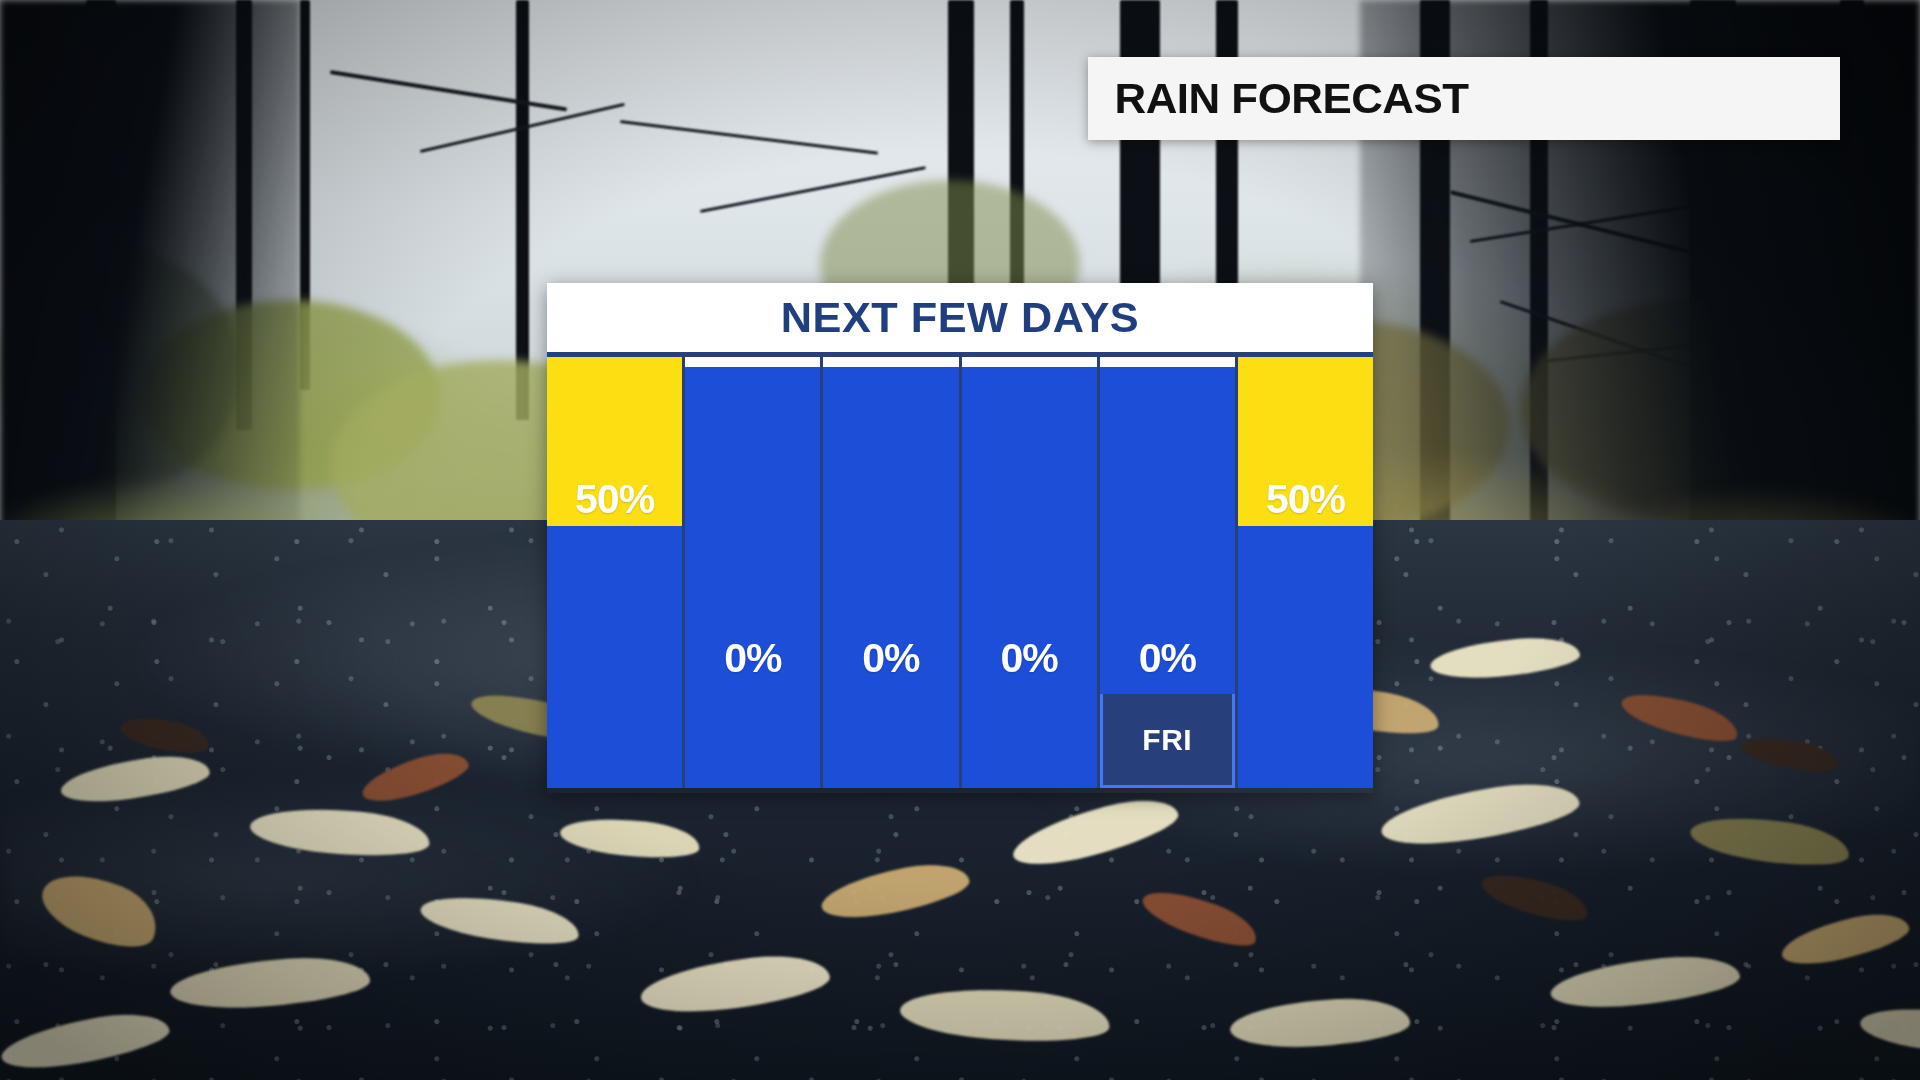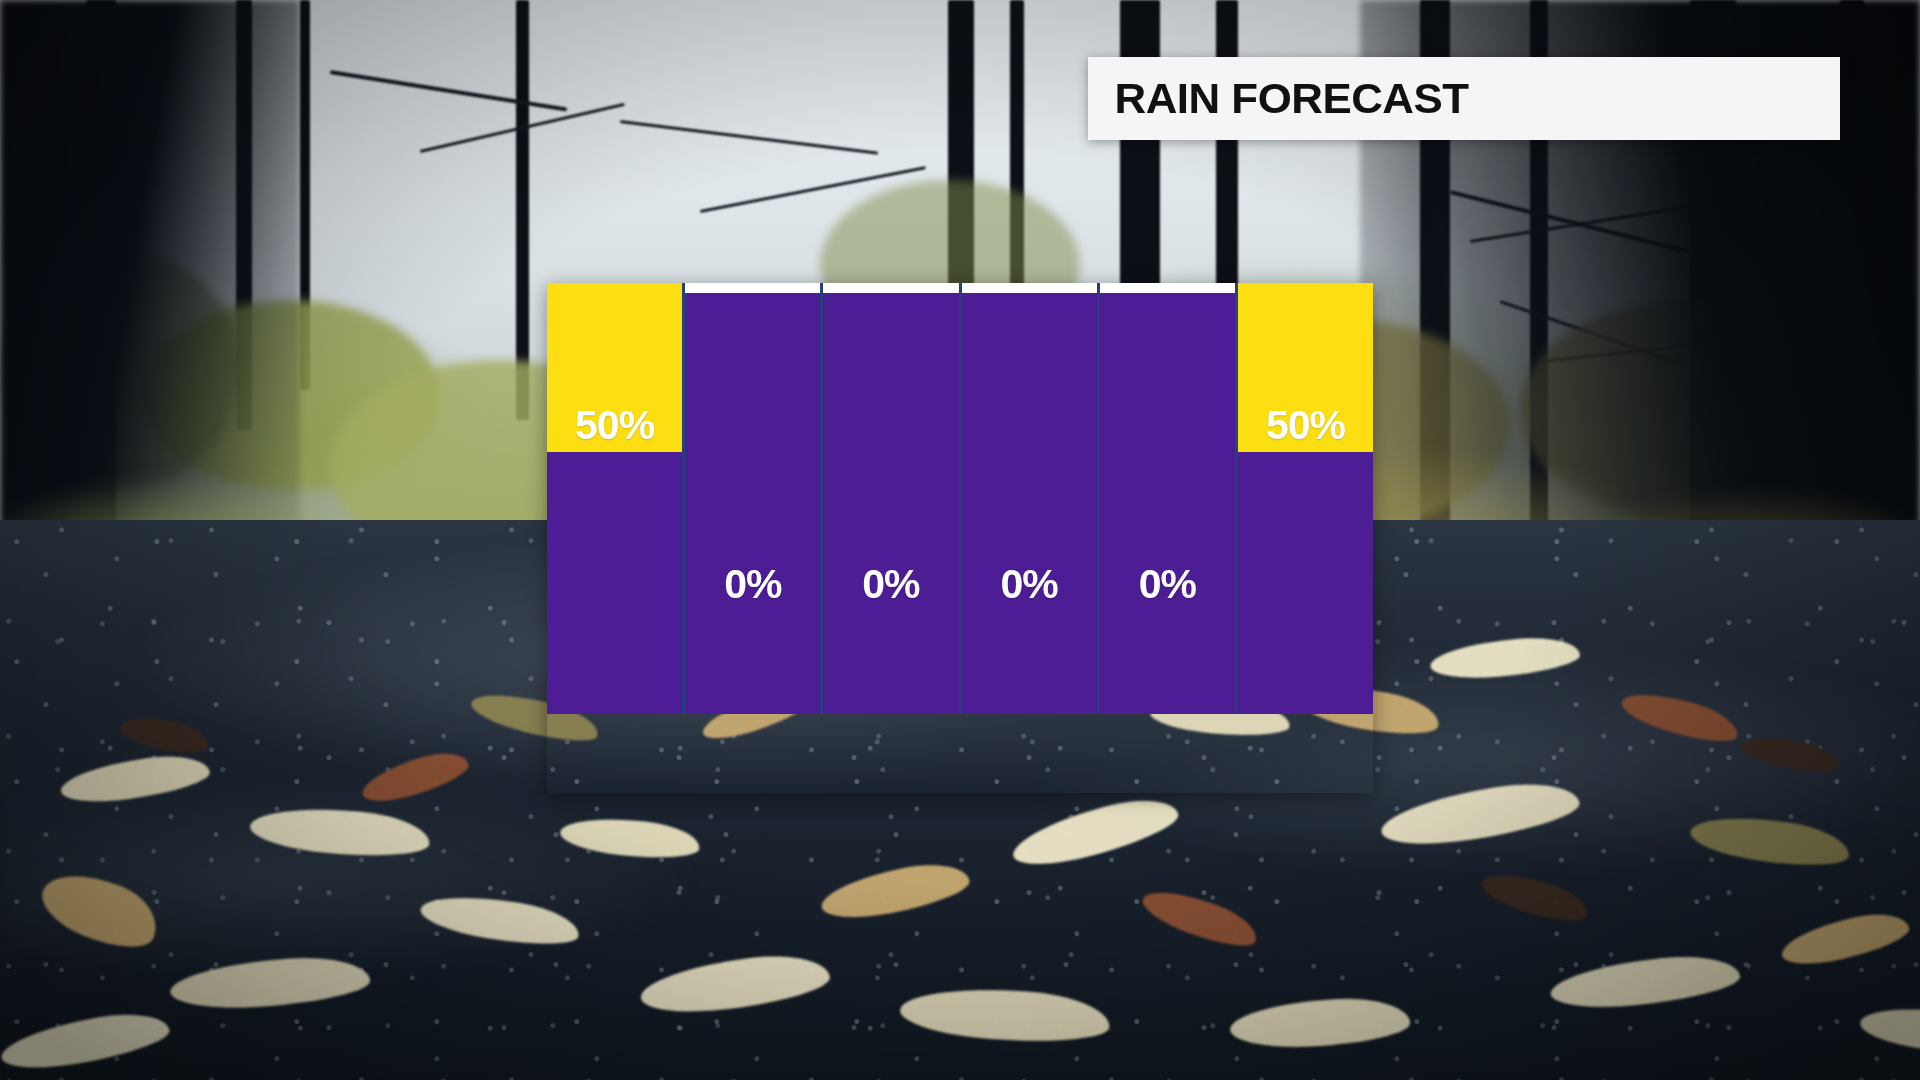--- a/index.html
+++ b/index.html
@@ -127,21 +127,21 @@
     letter-spacing:.5px; transform:scaleX(1.03);
     white-space:nowrap;
   }
   #bars-area {
     position:relative; height:431px;
     background:#27407c;
     display:flex;
   }
   .day-col {
     position:relative; flex:1 1 0;
-    background:#4c1d95;
+    background:#1d4ed8;
     display:flex; flex-direction:column; justify-content:space-between;
     border-right:3px solid #27407c;
   }
   .day-col:last-child { border-right:none; }
 
   
   .pct {
     position:absolute; left:0; right:0;
     text-align:center;
     font-size:41px; font-weight:bold; color:#ffffff;
@@ -241,20 +241,23 @@
 
   <div class="vignette"></div>
 </div>
 
 <div id="title-banner">
   <span class="txt">RAIN FORECAST</span>
 </div>
 
 <div id="forecast-panel">
 
+  <div id="panel-header">
+    <span class="txt">NEXT FEW DAYS</span>
+  </div>
 
   <div id="bars-area">
 
     <div class="day-col">
       <div class="pct" style="bottom: 265px;">50%</div>
       <div class="fill" style="height: 169px;"></div>
     </div>
 
     <div class="day-col">
       <div class="pct" style="bottom: 106px;">0%</div>
@@ -267,20 +270,23 @@
     </div>
 
     <div class="day-col">
       <div class="pct" style="bottom: 106px;">0%</div>
       <div class="fill zero" style="height: 10px;"></div>
     </div>
 
     <div class="day-col">
       <div class="pct" style="bottom: 106px;">0%</div>
       <div class="fill zero" style="height: 10px;"></div>
+      <div class="day-label">
+        <span class="txt">FRI</span>
+      </div>
     </div>
 
     <div class="day-col">
       <div class="pct" style="bottom: 265px;">50%</div>
       <div class="fill" style="height: 169px;"></div>
     </div>
   </div>
 </div>
 
 </body></html>

